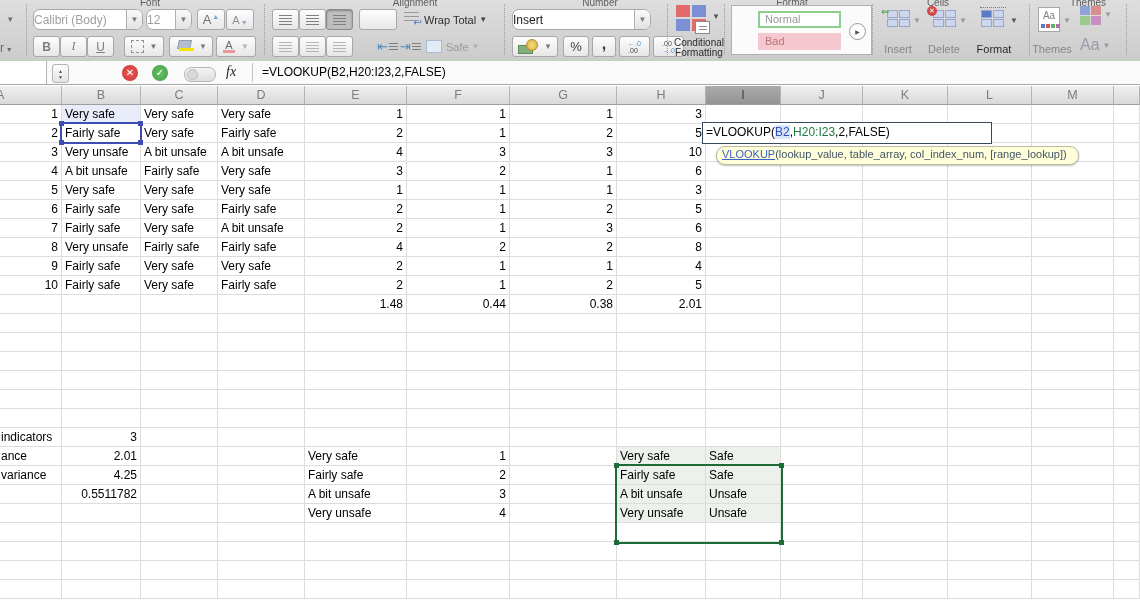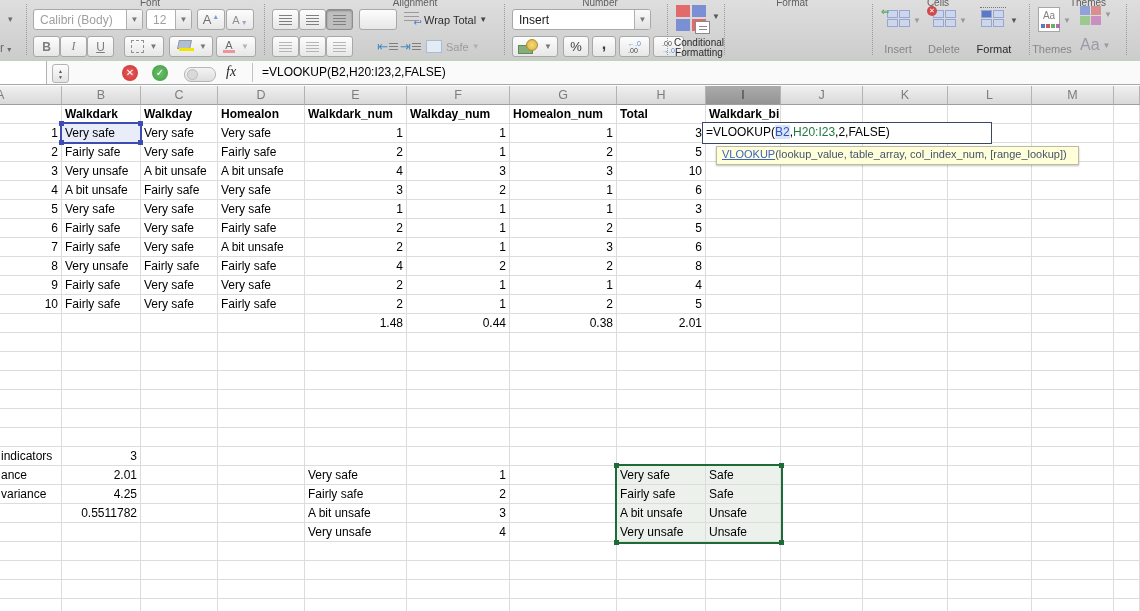--- a/index.html
+++ b/index.html
@@ -9,21 +9,21 @@
   
   .ribbon{position:absolute;top:0;left:0;width:1140px;height:59px;
           background:linear-gradient(#dedede,#cccccc);
           border-bottom:2px solid #bfd3bf;overflow:hidden;}
   .grp-label{position:absolute;top:-3px;font-size:10px;color:#5e5e5e;transform:translateX(-50%);white-space:nowrap;}
   .gsep{position:absolute;top:4px;bottom:4px;width:0;border-left:1px dotted #9a9a9a;}
   .rbtn{position:absolute;height:21px;box-sizing:border-box;
         background:linear-gradient(#fdfdfd,#e7e7e7);border:1px solid #a8a8a8;border-radius:3px;
         font-size:12px;color:#8f8f8f;display:flex;align-items:center;justify-content:center;overflow:hidden;}
   .rbtn.pressed{background:#bfbfbf;border-color:#8d8d8d;box-shadow:inset 0 1px 2px rgba(0,0,0,.3);}
-  .combo{justify-content:flex-start;padding-left:6px;background:#fff;}
+  .combo{justify-content:flex-start;background:#fff;border-radius:7px;}
   .combo .caret-seg{position:absolute;right:0;top:0;bottom:0;width:15px;border-left:1px solid #b0b0b0;
         background:linear-gradient(#fafafa,#e2e2e2);display:flex;align-items:center;justify-content:center;
         font-size:8px;color:#777;}
   .flat{position:absolute;display:flex;align-items:center;font-size:11px;color:#2f2f2f;white-space:nowrap;}
   .mini-caret{font-size:8px;color:#777;margin-left:3px;}
   .stripes{width:13px;height:10px;background:repeating-linear-gradient(#7f7f7f 0 1px,rgba(0,0,0,0) 1px 3px);}
   .stripes.lt{background:repeating-linear-gradient(#b5b5b5 0 1px,rgba(0,0,0,0) 1px 3px);}
   .dash-sq{width:11px;height:11px;border:1px dashed #909090;}
   .bucket{width:11px;height:7px;background:#b3bfd0;transform:skewX(-12deg);border:1px solid #8f9cb0;}
   .ybar{position:absolute;left:4px;bottom:3px;width:15px;height:3px;background:#f5e400;}
@@ -105,21 +105,21 @@
   .handle{position:absolute;width:5px;height:5px;}
   .b2sel .handle{background:#3d4db4;}
   .rangesel .handle{background:#1d6b37;}
   .h-tl{left:-3px;top:-3px;} .h-tr{right:-3px;top:-3px;} .h-bl{left:-3px;bottom:-3px;} .h-br{right:-3px;bottom:-3px;}
   .fedit{position:absolute;left:702px;top:36px;width:290px;height:22px;background:#fff;
          border:1.5px solid #39475f;box-sizing:border-box;z-index:4;
          font-size:12px;line-height:18px;padding-left:3px;white-space:nowrap;}
   .fedit .ref1{background:#dbe5f8;color:#3053c0;}
   .fedit .ref2{color:#1e7a41;}
   .ftip{position:absolute;left:716px;top:60px;width:351px;height:17px;background:#ffffd9;
-        border:1px solid #bdbba0;border-radius:0;box-shadow:0 1px 2px rgba(0,0,0,.25);z-index:5;
+        border:1px solid #bdbba0;border-radius:9px;box-shadow:0 1px 2px rgba(0,0,0,.25);z-index:5;
         font-size:11px;line-height:15px;padding:0 5px;color:#44546a;white-space:nowrap;box-sizing:content-box;}
   .ftip a{color:#3a62c8;text-decoration:underline;}
   .rangesel{position:absolute;left:615px;top:378px;width:168px;height:80px;border:2px solid #1d6b37;
         box-sizing:border-box;pointer-events:none;z-index:3;}
 </style>
 </head>
 <body>
 
 <div class="ribbon">
   <span class="frag" style="left:8px;top:14px;font-size:9px;">▾</span>
@@ -260,20 +260,25 @@
       </span>
   </div>
   <span class="frag" style="left:712px;top:12px;font-size:8px;color:#555;">▼</span>
   <div class="flat" style="left:699px;top:38px;transform:translateX(-50%);flex-direction:column;font-size:10px;line-height:10px;color:#2b2b2b;align-items:center;">
     <span>Conditional</span>
       <span>Formatting</span>
   </div>
   <div class="gsep" style="left:724px;"></div>
 
   <span class="grp-label" style="left:792px;">Format</span>
+  <div class="gallery">
+    <div class="style-normal">Normal</div>
+    <div class="style-bad">Bad</div>
+    <div class="more-circle">▶</div>
+  </div>
   <div class="gsep" style="left:872px;"></div>
 
   <span class="grp-label" style="left:938px;">Cells</span>
   <div class="cells-icon" style="left:884px;top:8px;">
     <span class="g2" style="left:3px;top:2px;"></span>
       <span class="g2" style="left:15px;top:2px;"></span>
     <span class="g2" style="left:3px;top:11px;"></span>
       <span class="g2" style="left:15px;top:11px;"></span>
     <span class="accent" style="left:-3px;top:-2px;color:#57a457;">⇐</span>
   </div>
@@ -353,36 +358,20 @@
       <div class="ch" style="width: 89px;">H</div>
       <div class="ch active" style="width: 75px;">I</div>
       <div class="ch" style="width: 82px;">J</div>
       <div class="ch" style="width: 85px;">K</div>
       <div class="ch" style="width: 84px;">L</div>
       <div class="ch" style="width: 82px;">M</div>
       <div class="ch" style="width: 26px;"></div>
     </div>
   <div id="gridrows">
       <div class="sheetrow">
-        <div class="cell" style="width: 62px;"></div>
-        <div class="cell bold" style="width: 79px;">Walkdark</div>
-        <div class="cell bold" style="width: 77px;">Walkday</div>
-        <div class="cell bold" style="width: 87px;">Homealon</div>
-        <div class="cell bold" style="width: 102px;">Walkdark_num</div>
-        <div class="cell bold" style="width: 103px;">Walkday_num</div>
-        <div class="cell bold" style="width: 107px;">Homealon_num</div>
-        <div class="cell bold" style="width: 89px;">Total</div>
-        <div class="cell bold ovf" style="width: 75px;">Walkdark_bi</div>
-        <div class="cell" style="width: 82px;"></div>
-        <div class="cell" style="width: 85px;"></div>
-        <div class="cell" style="width: 84px;"></div>
-        <div class="cell" style="width: 82px;"></div>
-        <div class="cell" style="width: 26px;"></div>
-      </div>
-      <div class="sheetrow">
         <div class="cell num" style="width: 62px;">1</div>
         <div class="cell refcell" style="width: 79px;">Very safe</div>
         <div class="cell" style="width: 77px;">Very safe</div>
         <div class="cell" style="width: 87px;">Very safe</div>
         <div class="cell num" style="width: 102px;">1</div>
         <div class="cell num" style="width: 103px;">1</div>
         <div class="cell num" style="width: 107px;">1</div>
         <div class="cell num" style="width: 89px;">3</div>
         <div class="cell" style="width: 75px;"></div>
         <div class="cell" style="width: 82px;"></div>

